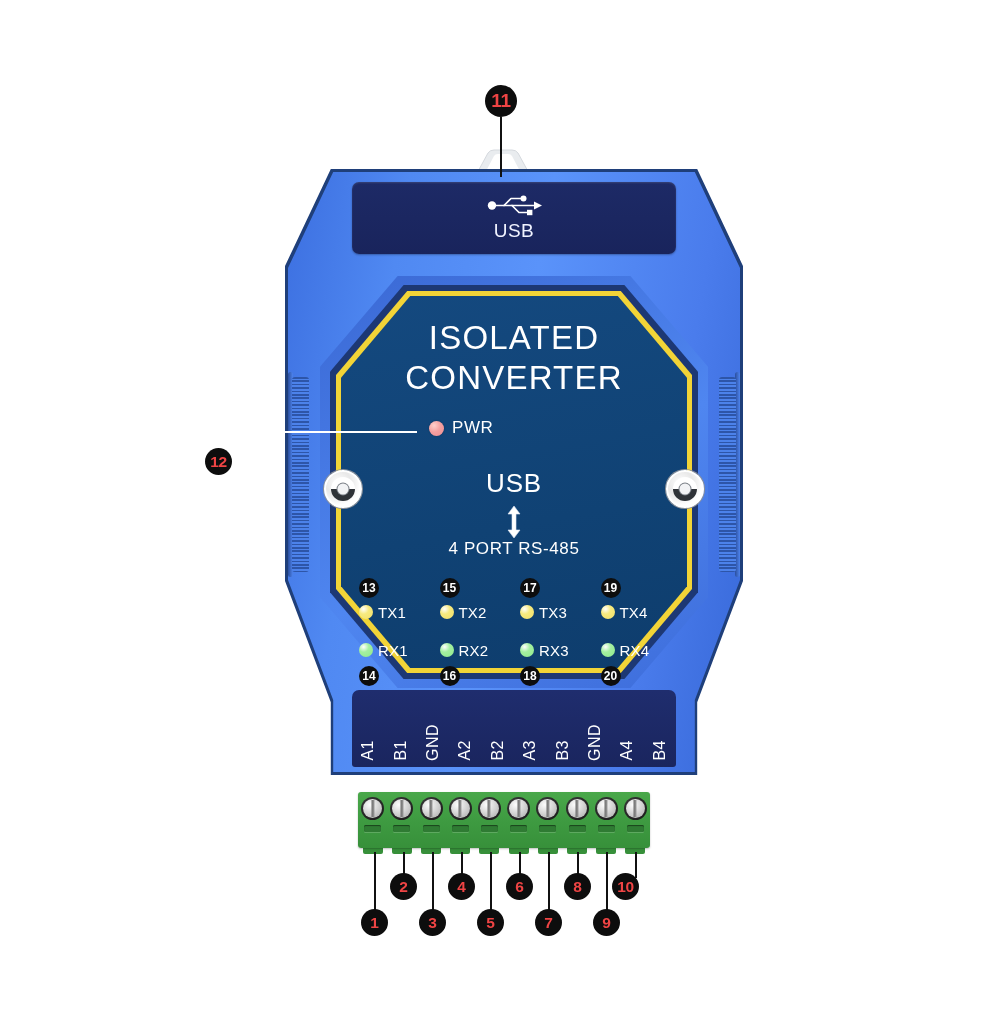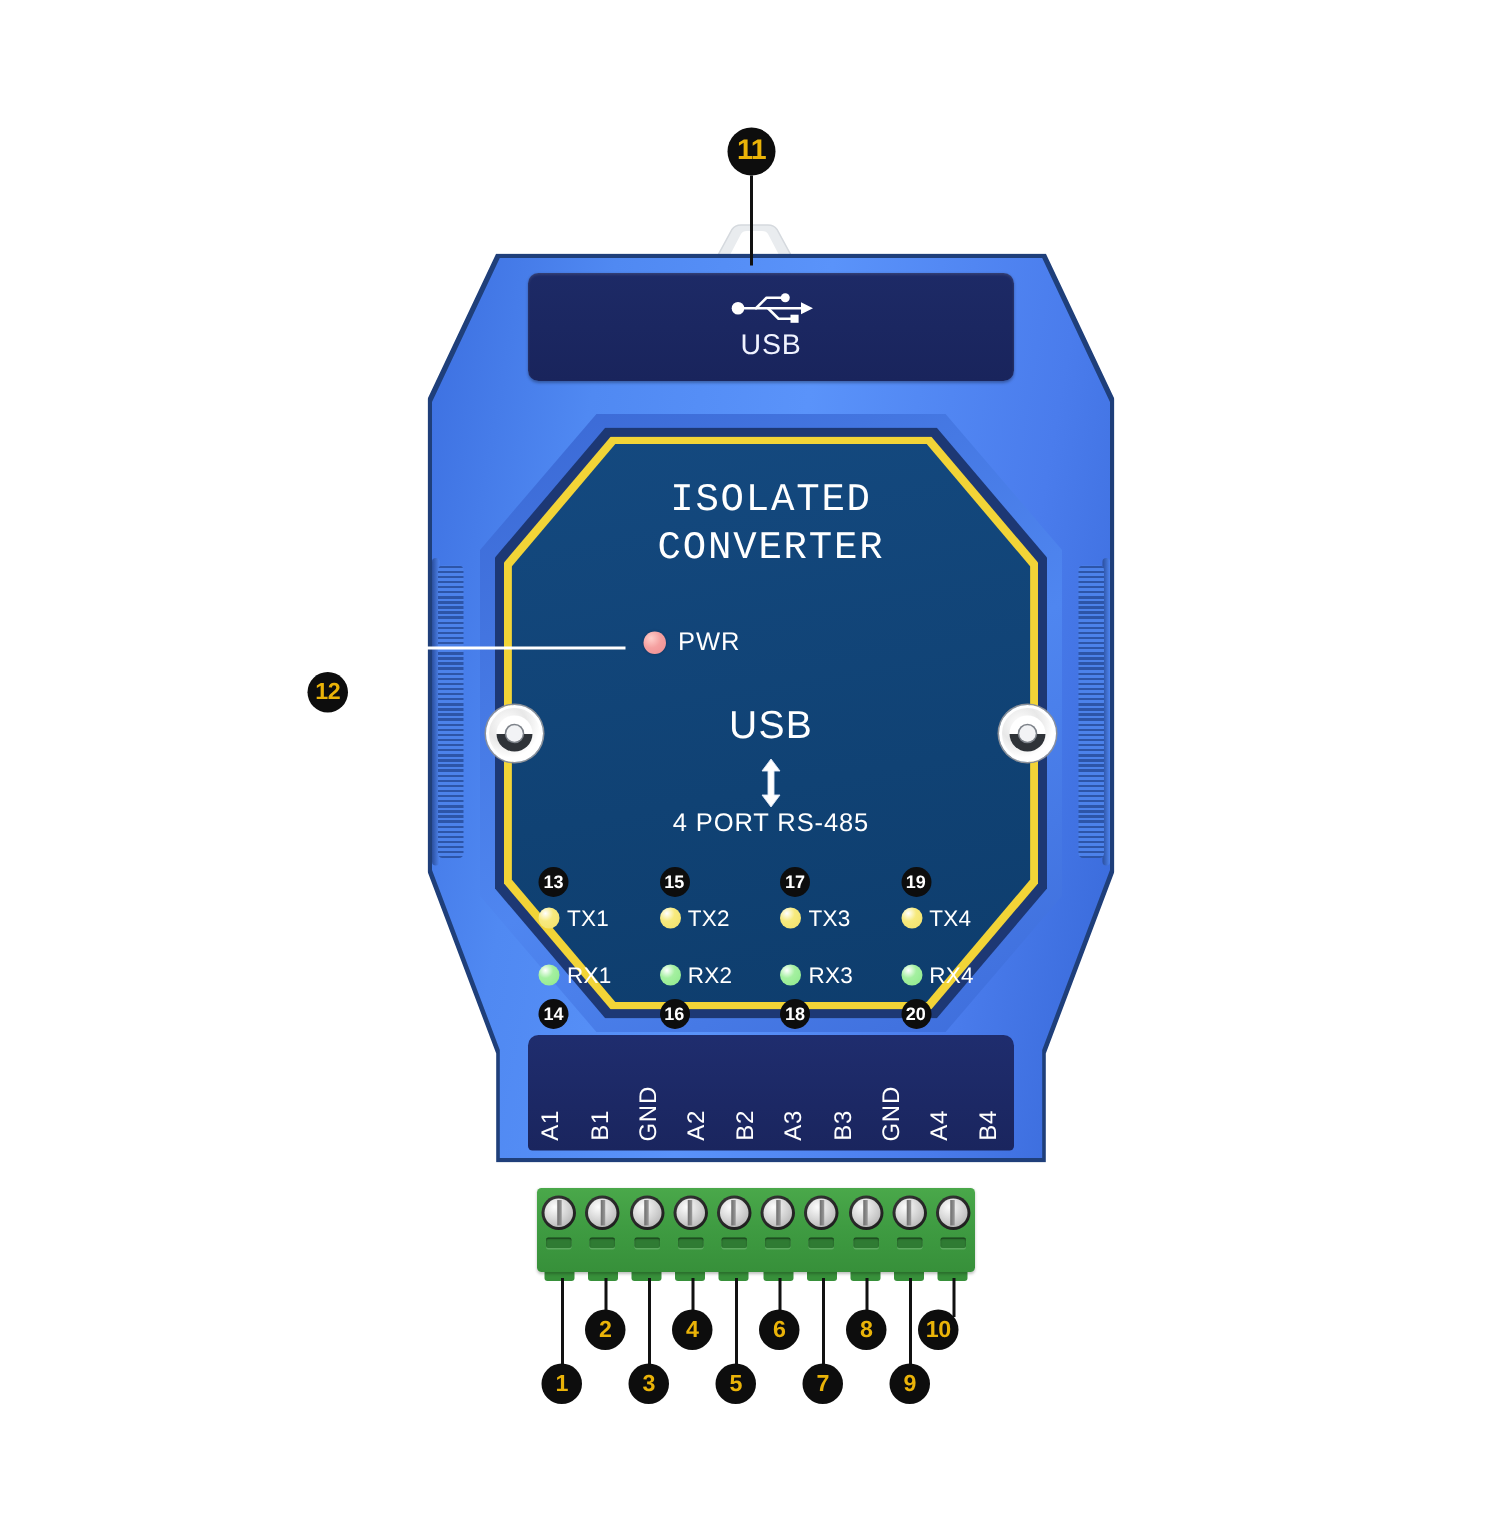--- a/index.html
+++ b/index.html
@@ -16,21 +16,21 @@
     height: 1012px;
     background: #ffffff;
     overflow: hidden;
   }
 
   
   .callout {
     position: absolute;
     border-radius: 50%;
     background: #0d0d0d;
-    color: #eab308;
+    color: #ef4444;
     display: flex;
     align-items: center;
     justify-content: center;
     font-weight: bold;
     font-family: "Liberation Sans", sans-serif;
     z-index: 40;
     letter-spacing: -0.3px;
   }
   .callout-lg { width: 32px; height: 32px; font-size: 19px; }
   .callout-md { width: 27px; height: 27px; font-size: 15.5px; }
@@ -261,23 +261,22 @@
     font-family: "Liberation Sans", sans-serif;
   }
   #title-block {
     position: absolute;
     top: 22px;
     width: 100%;
     text-align: center;
     line-height: 1.22;
   }
   #title-block div {
-    font-size: 26px;
+    font-size: 33px;
     letter-spacing: 1.2px;
-    font-family: Liberation Mono, monospace;
   }
   #pwr-row {
     position: absolute;
     top: 122px;
     left: 88px;
     display: flex;
     align-items: center;
     gap: 8px;
   }
   #pwr-led {

